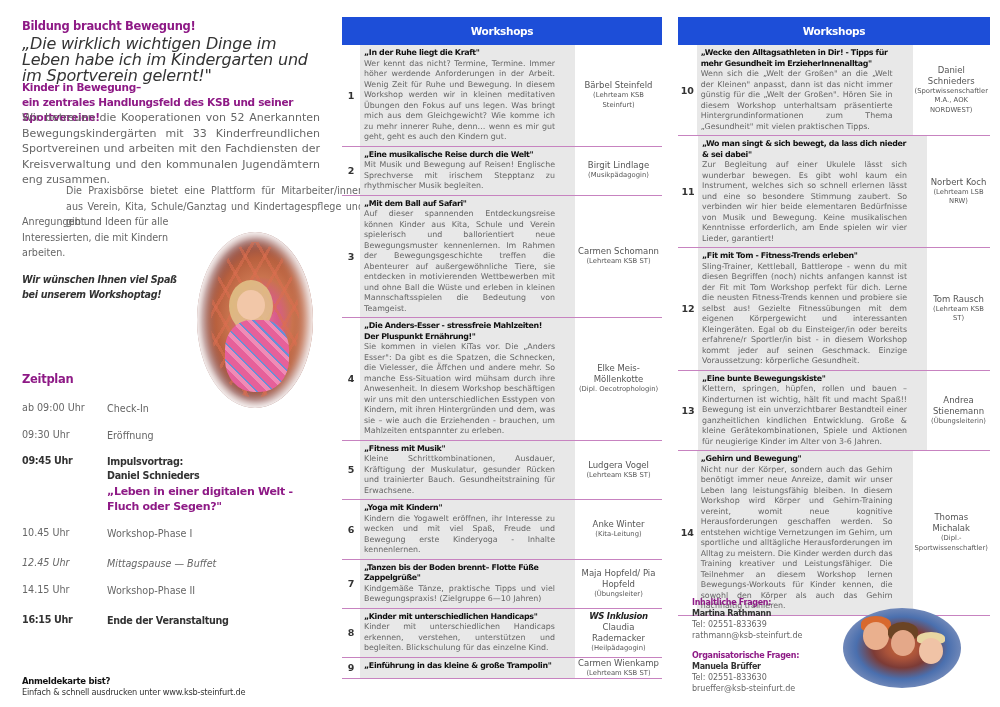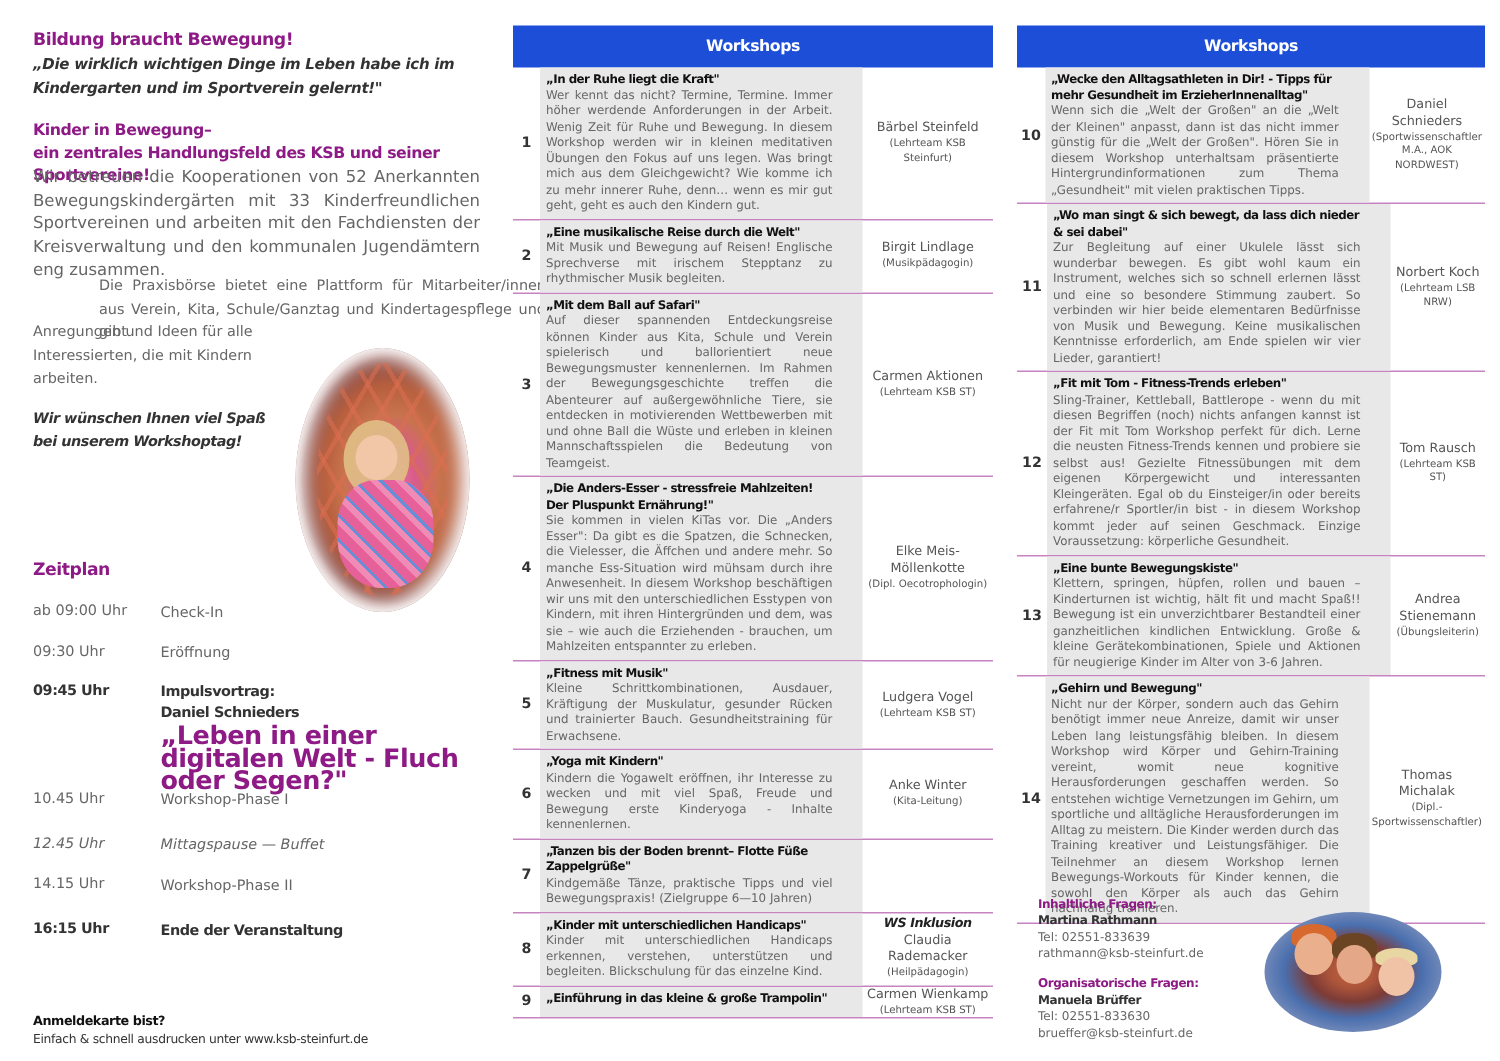--- a/index.html
+++ b/index.html
@@ -4,21 +4,21 @@
   <style>
     * { box-sizing: border-box; margin: 0; padding: 0; }
     html, body { width: 1000px; height: 707px; background: #ffffff; overflow: hidden; }
     body { font-family: "DejaVu Sans", sans-serif; color: #666; position: relative; }
 
     .panel { position: absolute; top: 0; height: 707px; }
     #panel-left { left: 0; width: 340px; }
     #panel-mid { left: 342px; width: 320px; }
     #panel-right { left: 678px; width: 312px; }
     .h-title { position: absolute; left: 22px; top: 19px; font-size: 11.5px; font-weight: bold; color: #8e1a86; letter-spacing: -0.3px; }
-    .quote { position: absolute; left: 22px; top: 36px; width: 298px; font-size: 10px; font-weight: bold; font-style: italic; color: #333; line-height: 16px; letter-spacing: -0.2px; }
+    .quote { position: absolute; left: 22px; top: 36px; width: 298px; font-size: 16px; font-weight: normal; font-style: italic; color: #333; line-height: 16px; letter-spacing: -0.2px; }
     .h2 { position: absolute; left: 22px; top: 80px; width: 300px; font-size: 10.5px; font-weight: bold; color: #8e1a86; line-height: 15px; letter-spacing: -0.3px; }
     .intro { position: absolute; left: 22px; top: 110px; width: 298px; font-size: 11px; line-height: 15.5px; color: #666; text-align: justify; }
     .praxis { position: absolute; left: 22px; top: 183px; width: 298px; font-size: 9.6px; line-height: 15.5px; color: #666; text-align: justify; margin-left: 44px; }
     .praxis-narrow { position: absolute; left: 22px; top: 214px; width: 150px; font-size: 9.6px; line-height: 15.5px; color: #666; }
     .wish { position: absolute; left: 22px; top: 272px; width: 170px; font-size: 9.6px; font-weight: bold; font-style: italic; color: #333; line-height: 15px; letter-spacing: -0.3px; }
 
     .photo1 { position: absolute; left: 197px; top: 232px; width: 116px; height: 176px; border-radius: 50%;
       background: radial-gradient(ellipse at 55% 50%, #e6759d 0%, #d85b8a 18%, #c9734e 35%, #b8603e 50%, #8c4d47 65%, #d9c6c0 85%, #ffffff 100%);
       box-shadow: 0 0 12px 6px #fff inset; }
     .photo1 .face { position: absolute; left: 40px; top: 58px; width: 28px; height: 30px; border-radius: 50%; background: #f2c7a8; }
@@ -29,21 +29,21 @@
         repeating-linear-gradient(-60deg, transparent 0 14px, rgba(220,110,80,0.55) 14px 17px); }
     .photo1 .shirt { position: absolute; left: 28px; top: 88px; width: 64px; height: 72px; border-radius: 40% 40% 45% 45%;
       background: repeating-linear-gradient(45deg, #e6609a 0 6px, #f08bb6 6px 10px, #6a8ed6 10px 12px); }
 
     .zeit-title { position: absolute; left: 22px; top: 372px; font-size: 11.5px; font-weight: bold; color: #8e1a86; letter-spacing: -0.3px; }
     .sched-row { position: absolute; left: 22px; width: 300px; font-size: 9.6px; color: #666; }
     .sched-row .t { position: absolute; left: 0; top: 0; width: 85px; }
     .sched-row .d { position: absolute; left: 85px; top: 0; width: 215px; line-height: 14px; }
     .sched-row.bold .t, .sched-row.bold .d { font-weight: bold; color: #333; letter-spacing: -0.3px; }
     .sched-row.italic .t, .sched-row.italic .d { font-style: italic; }
-    .sched-row .d .big { display: block; font-size: 17px; font-weight: bold; color: #8e1a86; line-height: 15px; margin-top: 1px; letter-spacing: -0.3px; }
+    .sched-row .d .big { display: block; font-size: 11px; font-weight: bold; color: #8e1a86; line-height: 15px; margin-top: 1px; letter-spacing: -0.3px; }
 
     .footer-l1 { position: absolute; left: 22px; top: 676px; font-size: 8.5px; font-weight: bold; color: #111; letter-spacing: -0.3px; }
     .footer-l2 { position: absolute; left: 22px; top: 687px; font-size: 8.2px; color: #333; letter-spacing: -0.2px; }
 
     
     .ws-header { position: absolute; left: 0; top: 17px; width: 100%; height: 28px; background: #1d4ed8; color: #fff;
       font-size: 10.5px; font-weight: bold; text-align: center; line-height: 28px; letter-spacing: -0.3px; }
     .ws-list { position: absolute; left: 0; top: 45px; width: 100%; }
     .ws-row { position: relative; display: flex; border-bottom: 1.5px solid #c783c0; }
     .ws-num { width: 18px; display: flex; align-items: center; justify-content: center; font-size: 9.5px; font-weight: bold; color: #333; }
@@ -161,21 +161,21 @@
       </div>
     </div>
 
     <div class="ws-row">
       <div class="ws-num">3</div>
       <div class="ws-body">
         <span class="ws-title">„Mit dem  Ball auf Safari"</span>
         <span>Auf dieser spannenden Entdeckungsreise können Kinder aus Kita, Schule und Verein spielerisch und ballorientiert neue Bewegungsmuster kennenlernen. Im Rahmen der Bewegungsgeschichte treffen die Abenteurer auf außergewöhnliche Tiere, sie entdecken in motivierenden Wettbewerben mit und ohne Ball die Wüste und erleben in kleinen Mannschaftsspielen die Bedeutung von Teamgeist.</span>
       </div>
       <div class="ws-lead">
-        <span>Carmen Aktionen</span>
+        <span>Carmen Schomann</span>
         <span class="sub">(Lehrteam KSB ST)</span>
       </div>
     </div>
 
     <div class="ws-row">
       <div class="ws-num">4</div>
       <div class="ws-body">
         <span class="ws-title">„Die Anders-Esser - stressfreie Mahlzeiten! Der  Pluspunkt Ernährung!"</span>
         <span>Sie kommen in vielen KiTas vor. Die „Anders Esser": Da gibt es die Spatzen, die Schnecken, die Vielesser, die Äffchen und andere mehr. So manche Ess-Situation wird mühsam durch ihre Anwesenheit. In diesem Workshop beschäftigen wir uns mit den unterschiedlichen Esstypen von Kindern, mit ihren Hintergründen und dem, was sie – wie auch die Erziehenden - brauchen, um Mahlzeiten entspannter zu erleben.</span>
       </div>
@@ -207,20 +207,24 @@
         <span>Anke Winter</span>
         <span class="sub">(Kita-Leitung)</span>
       </div>
     </div>
 
     <div class="ws-row">
       <div class="ws-num">7</div>
       <div class="ws-body">
         <span class="ws-title">„Tanzen bis der Boden brennt– Flotte Füße Zappelgrüße"</span>
         <span>Kindgemäße Tänze, praktische Tipps und viel Bewegungspraxis! (Zielgruppe 6—10 Jahren)</span>
+      </div>
+      <div class="ws-lead">
+        <span>Maja Hopfeld/ Pia Hopfeld</span>
+        <span class="sub">(Übungsleiter)</span>
       </div>
     </div>
 
     <div class="ws-row">
       <div class="ws-num">8</div>
       <div class="ws-body">
         <span class="ws-title">„Kinder mit unterschiedlichen Handicaps"</span>
         <span>Kinder mit unterschiedlichen Handicaps erkennen, verstehen, unterstützen und begleiten. Blickschulung für das einzelne Kind.</span>
       </div>
       <div class="ws-lead">

